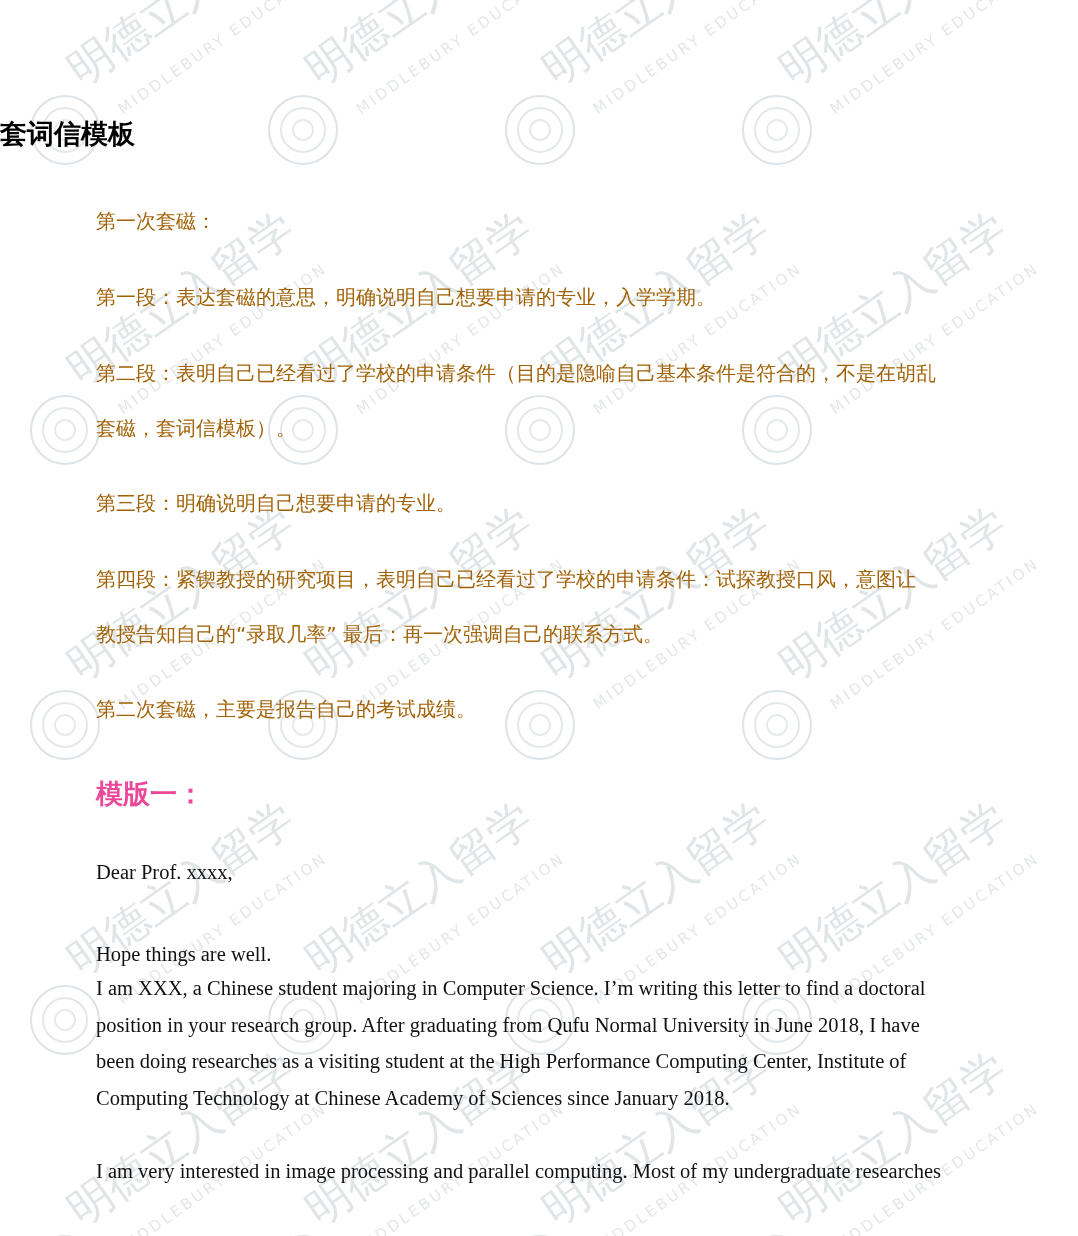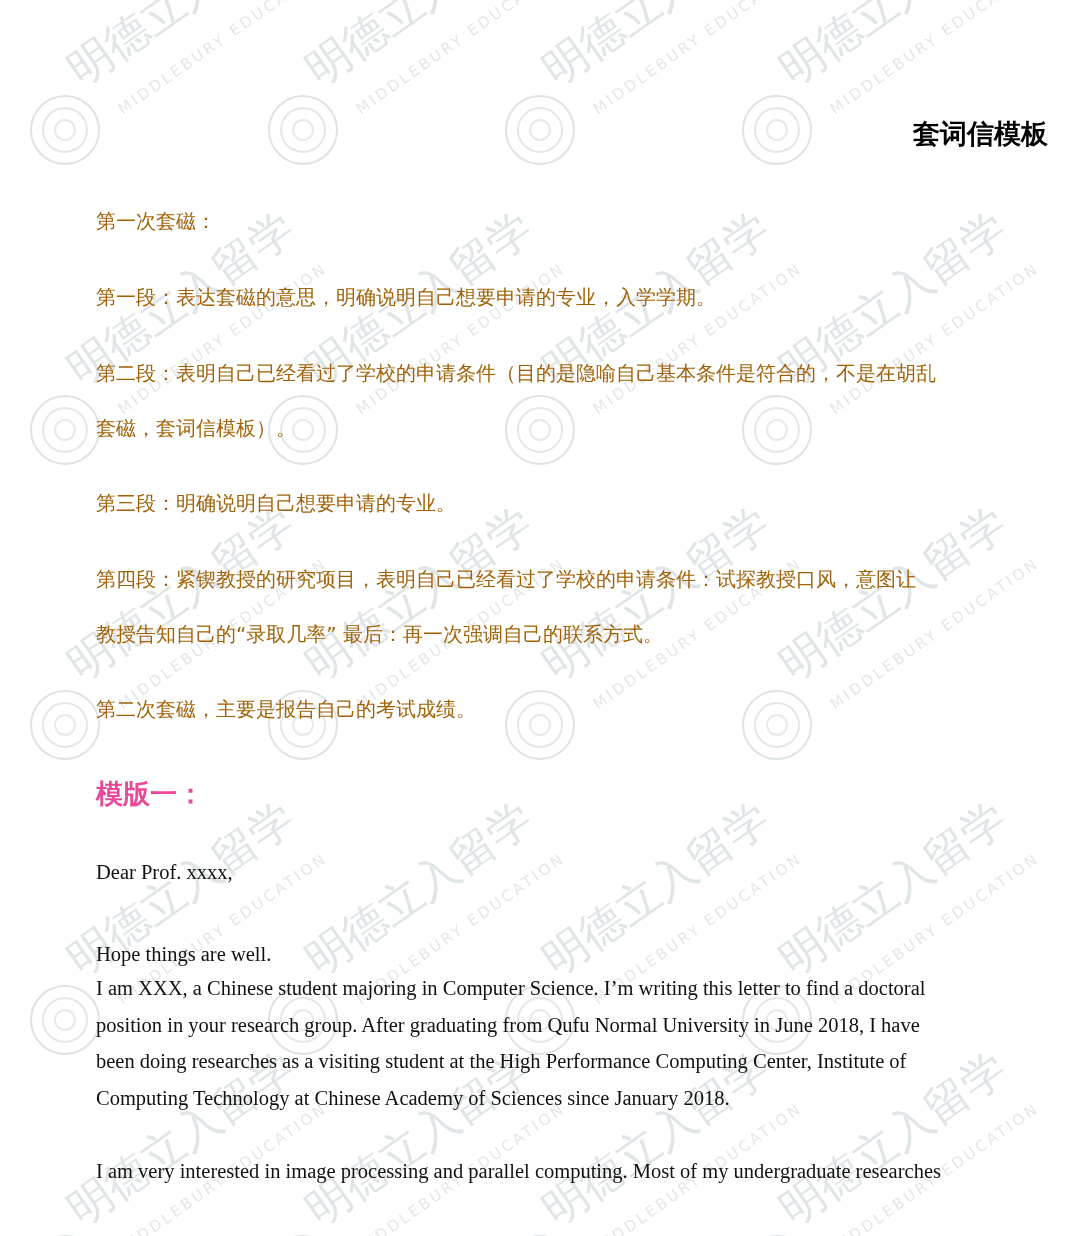--- a/index.html
+++ b/index.html
@@ -74,21 +74,21 @@
     }
     .page {
       position: relative;
       z-index: 1;
     }
     .title {
       position: absolute;
       top: 116px;
       left: 0;
       width: 1048px;
-      text-align: right;
+      text-align: left;
       font-size: 27px;
       font-weight: bold;
       color: #000;
     }
     .cn-line {
       position: absolute;
       left: 96px;
       font-size: 20px;
       color: #a16207;
       white-space: nowrap;

